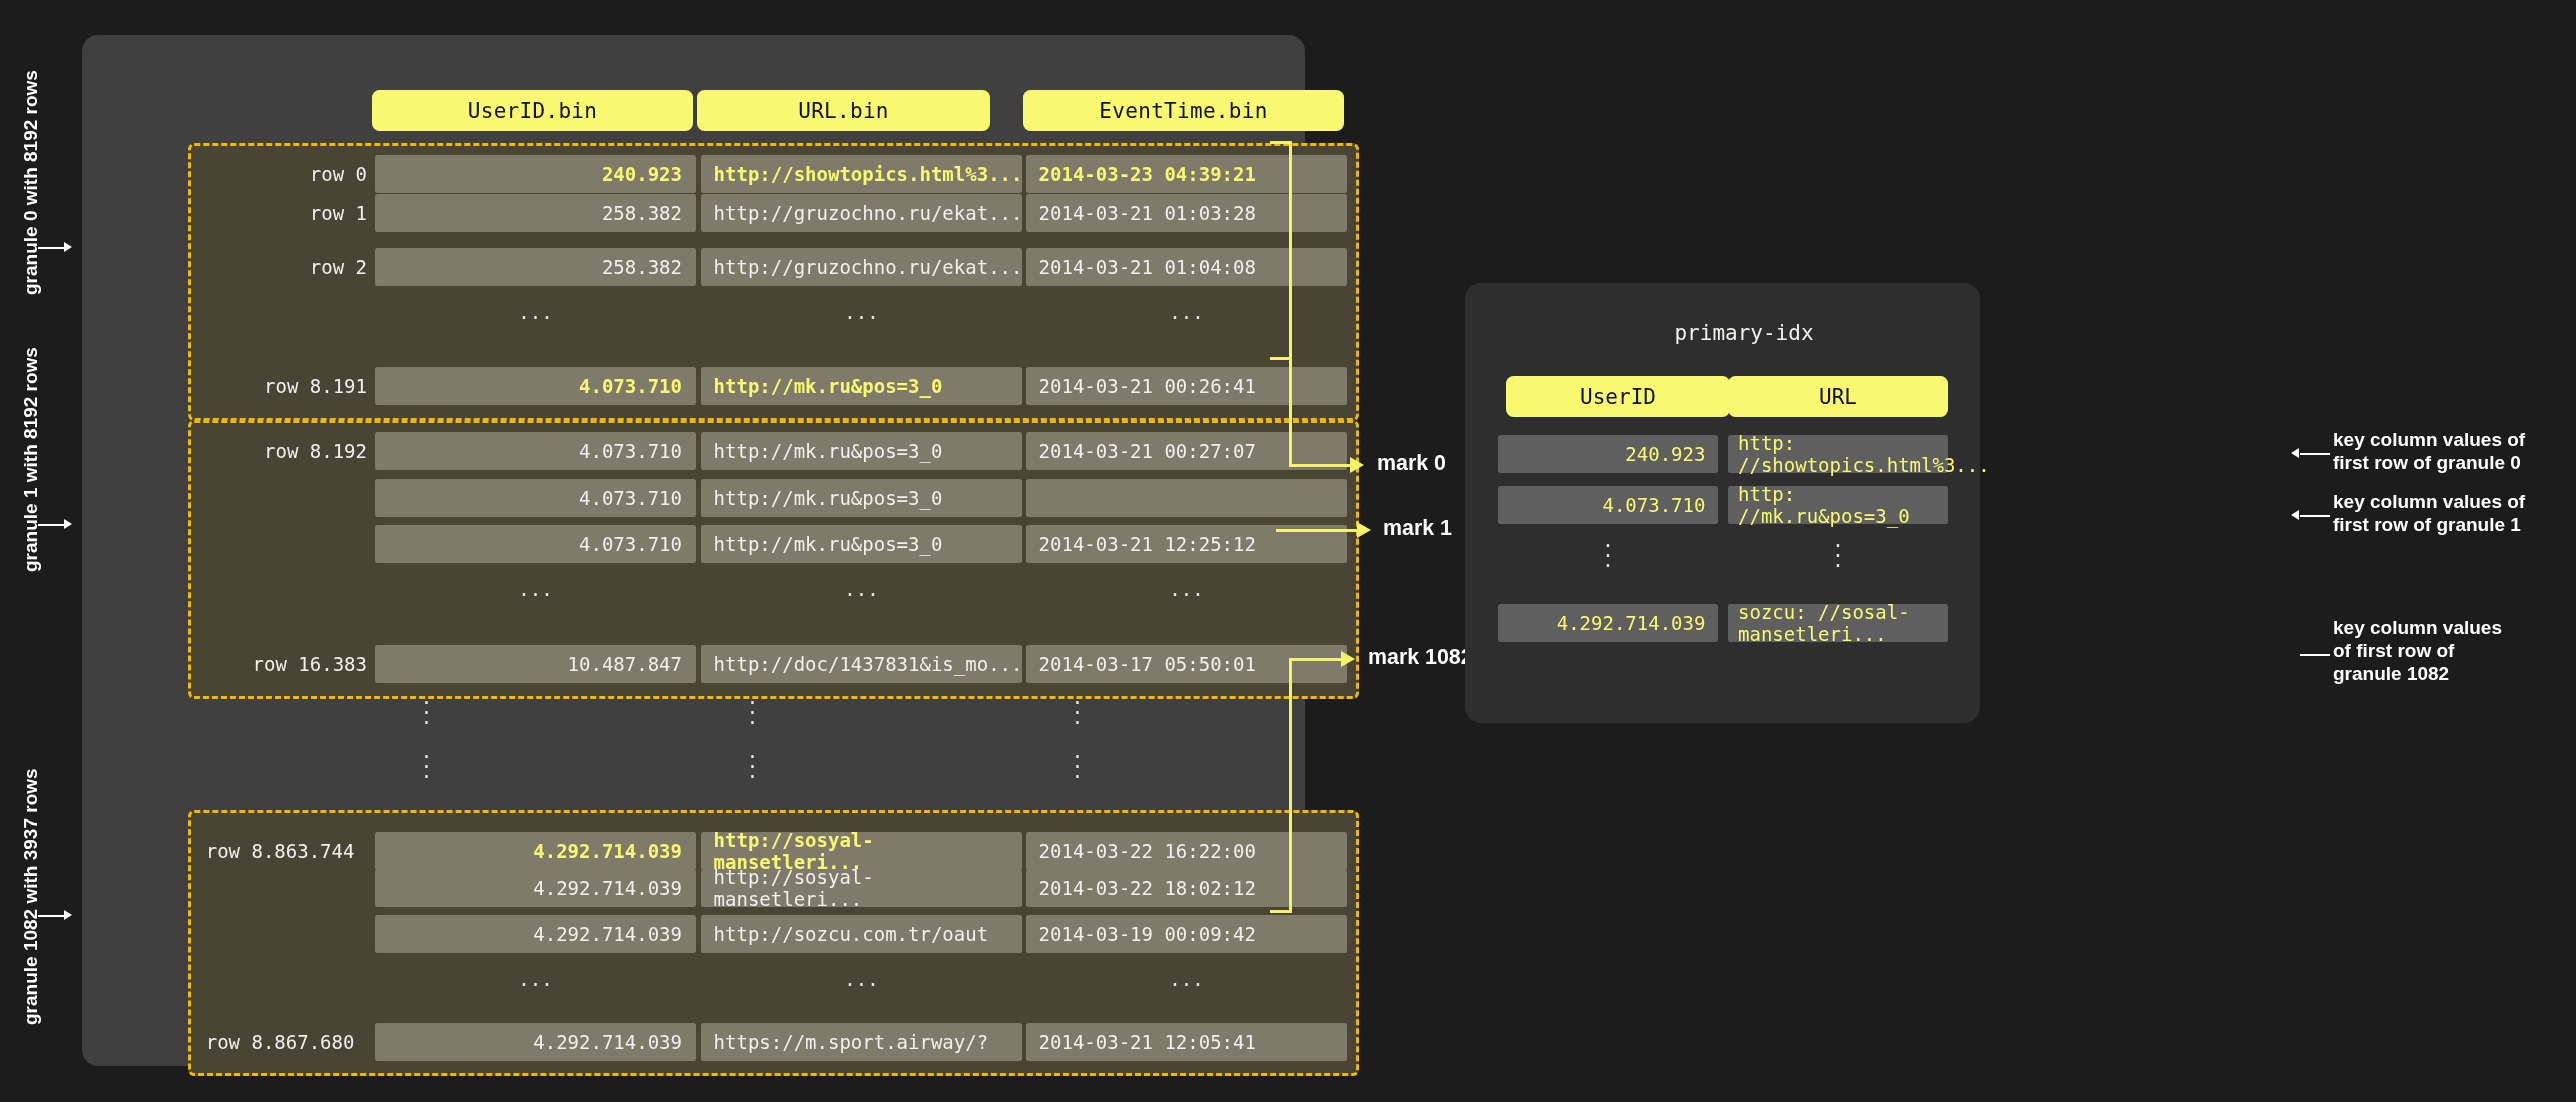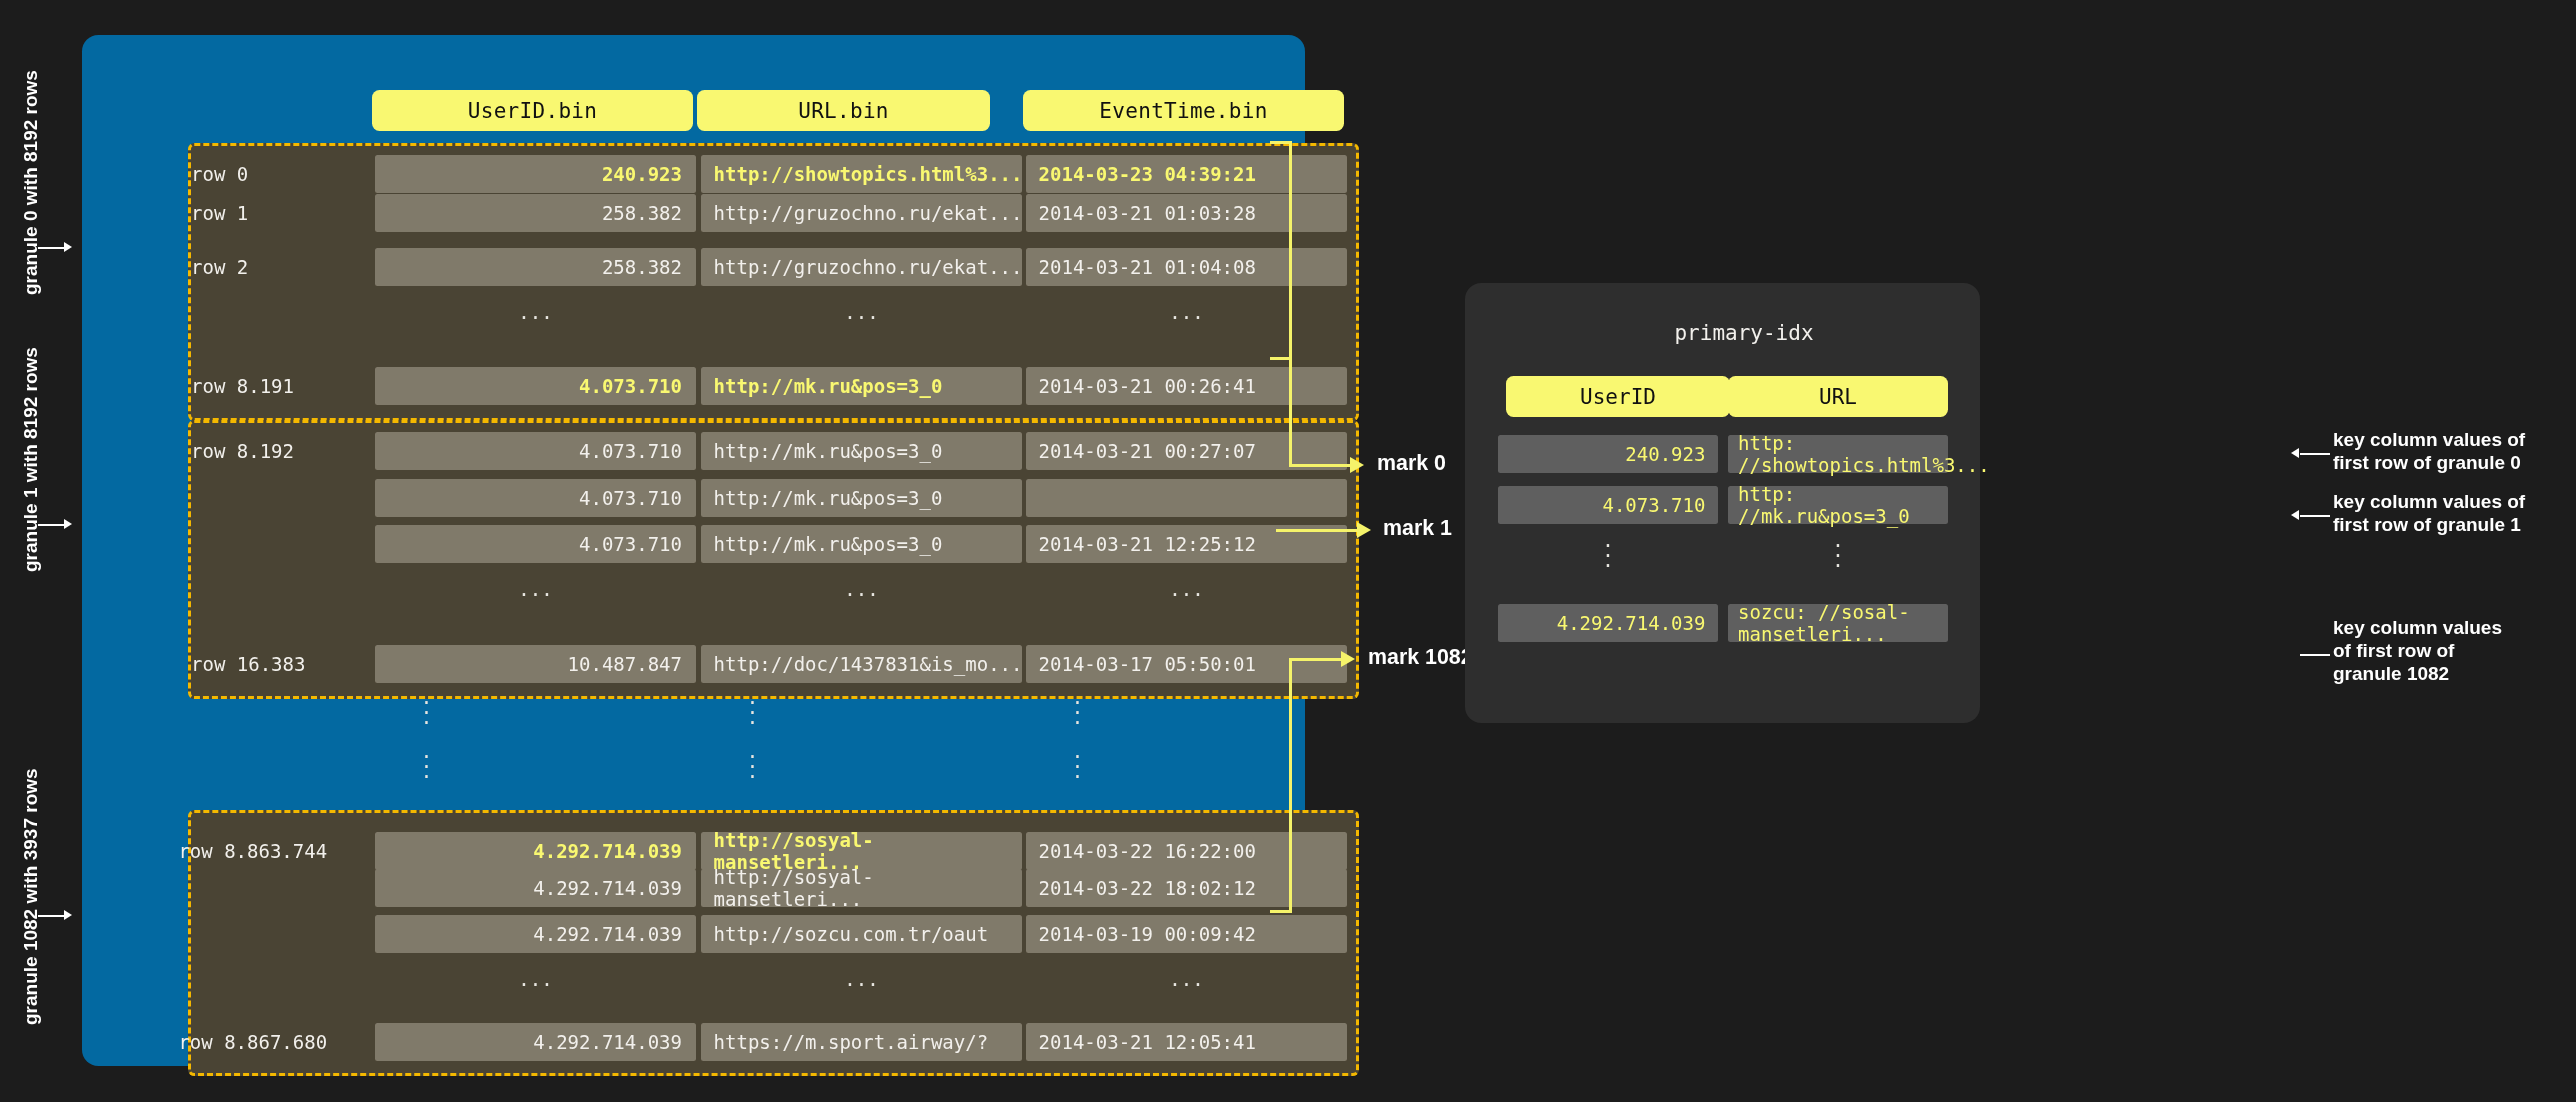--- a/index.html
+++ b/index.html
@@ -3,41 +3,41 @@
 <meta charset="utf-8">
 <style>
   html,body{margin:0;padding:0;background:#1c1c1c;}
   body{width:2576px;height:1103px;position:relative;overflow:hidden;
        font-family:"DejaVu Sans Mono",monospace;}
 
   .canvas{position:absolute;left:0;top:0;width:2576px;height:1103px;background:#1c1c1c;}
 
   
   .data-panel{position:absolute;left:82px;top:35px;width:1223px;height:1031px;
-              background:#0369a1;border-radius:16.3px;}
+              background:#404040;border-radius:16.3px;}
 
   
   .col-head{position:absolute;height:41px;background:#f9f871;border-radius:7.5px;
             display:flex;align-items:center;justify-content:center;
             color:#111;font-size:21px;letter-spacing:0.3px;}
   .ch0{left:290px;top:55px;width:321px;}
   .ch1{left:615px;top:55px;width:293px;}
   .ch2{left:941px;top:55px;width:321px;}
 
   
   .granule{position:absolute;border:3.1px dashed #f4b800;border-radius:6.3px;
            background:#4a4434;}
   .g0{left:106px;top:108px;width:1165px;height:272px;}
   .g1{left:106px;top:385px;width:1165px;height:273px;}
   .g2{left:106px;top:775px;width:1165px;height:260px;}
 
   
   .row{position:absolute;left:0;width:100%;height:47px;}
   .rlabel{position:absolute;left:0;width:176px;height:47px;line-height:47px;
-          color:#f2f0ec;font-size:19px;}
+          text-align:right;color:#f2f0ec;font-size:19px;}
   .cell{position:absolute;top:4.4px;height:38px;background:#807a6a;border-radius:2.5px;
         display:flex;align-items:center;color:#f2f0ec;font-size:19px;
         box-sizing:border-box;}
   .cell.c0{left:184px;width:321px;justify-content:flex-end;padding-right:14px;}
   .cell.c1{left:510px;width:321px;justify-content:flex-start;padding-left:12.6px;}
   .cell.c2{left:835px;width:321px;justify-content:flex-start;padding-left:12.6px;}
   .cell.hl{color:#f9f871;font-weight:bold;}
   .cell.empty{}
 
   

